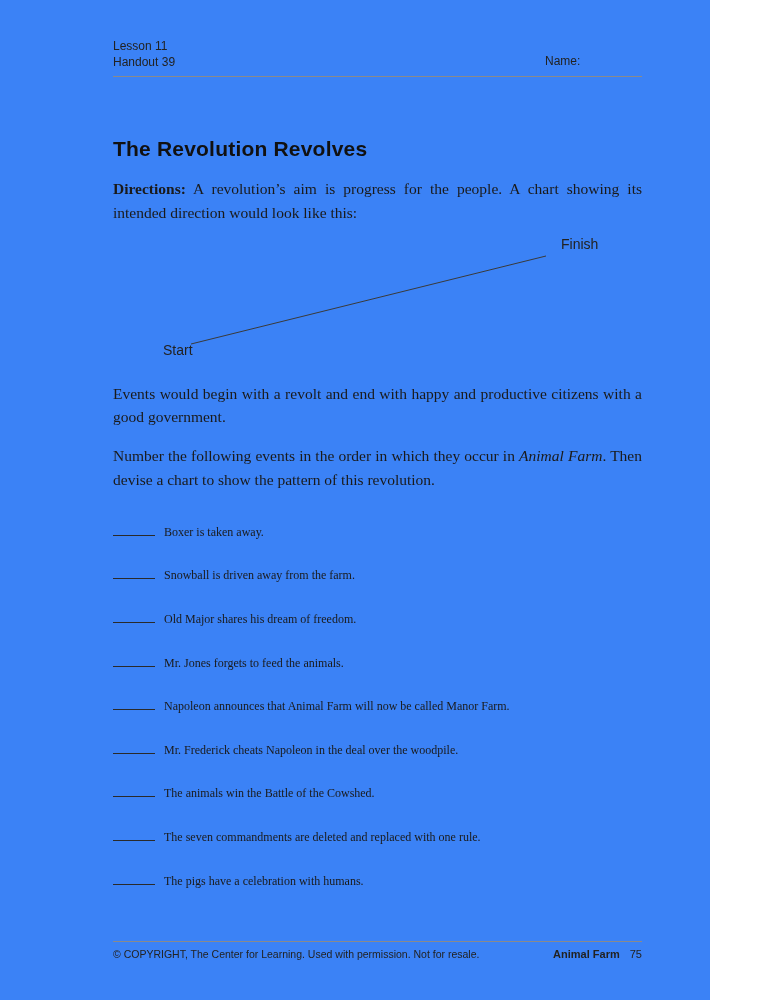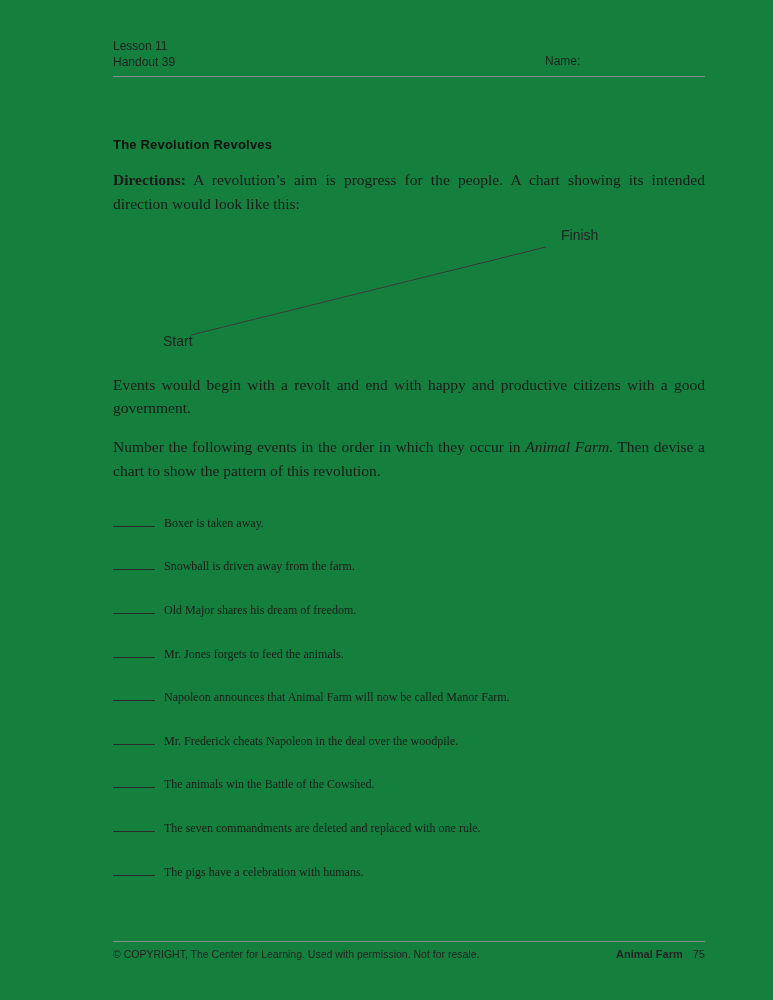--- a/index.html
+++ b/index.html
@@ -2,23 +2,23 @@
 <html><head>
 <meta charset="utf-8">
 <style>
   html, body {
     margin: 0;
     padding: 0;
     background: #ffffff;
   }
   .page {
     position: relative;
-    width: 773px;
+    width: 710px;
     height: 1000px;
-    background: #15803d;
+    background: #3b82f6;
     color: #1a1a1a;
     font-family: "Liberation Serif", serif;
     overflow: hidden;
     box-sizing: border-box;
   }
   .content {
     position: relative;
     padding: 38px 68px 0 113px;
     box-sizing: border-box;
   }
@@ -38,21 +38,21 @@
   .header-rule {
     border: none;
     border-top: 1px solid #8a8a8a;
     margin: 6px 0 0 0;
   }
   
   .page-title {
     margin: 60px 0 0 0;
     font-family: "Liberation Sans", sans-serif;
     font-weight: bold;
-    font-size: 13px;
+    font-size: 21px;
     letter-spacing: 0.2px;
     color: #111;
   }
   
   .para {
     margin: 16px 0 0 0;
     font-size: 15.5px;
     line-height: 1.5;
     text-align: justify;
     text-align-last: left;

